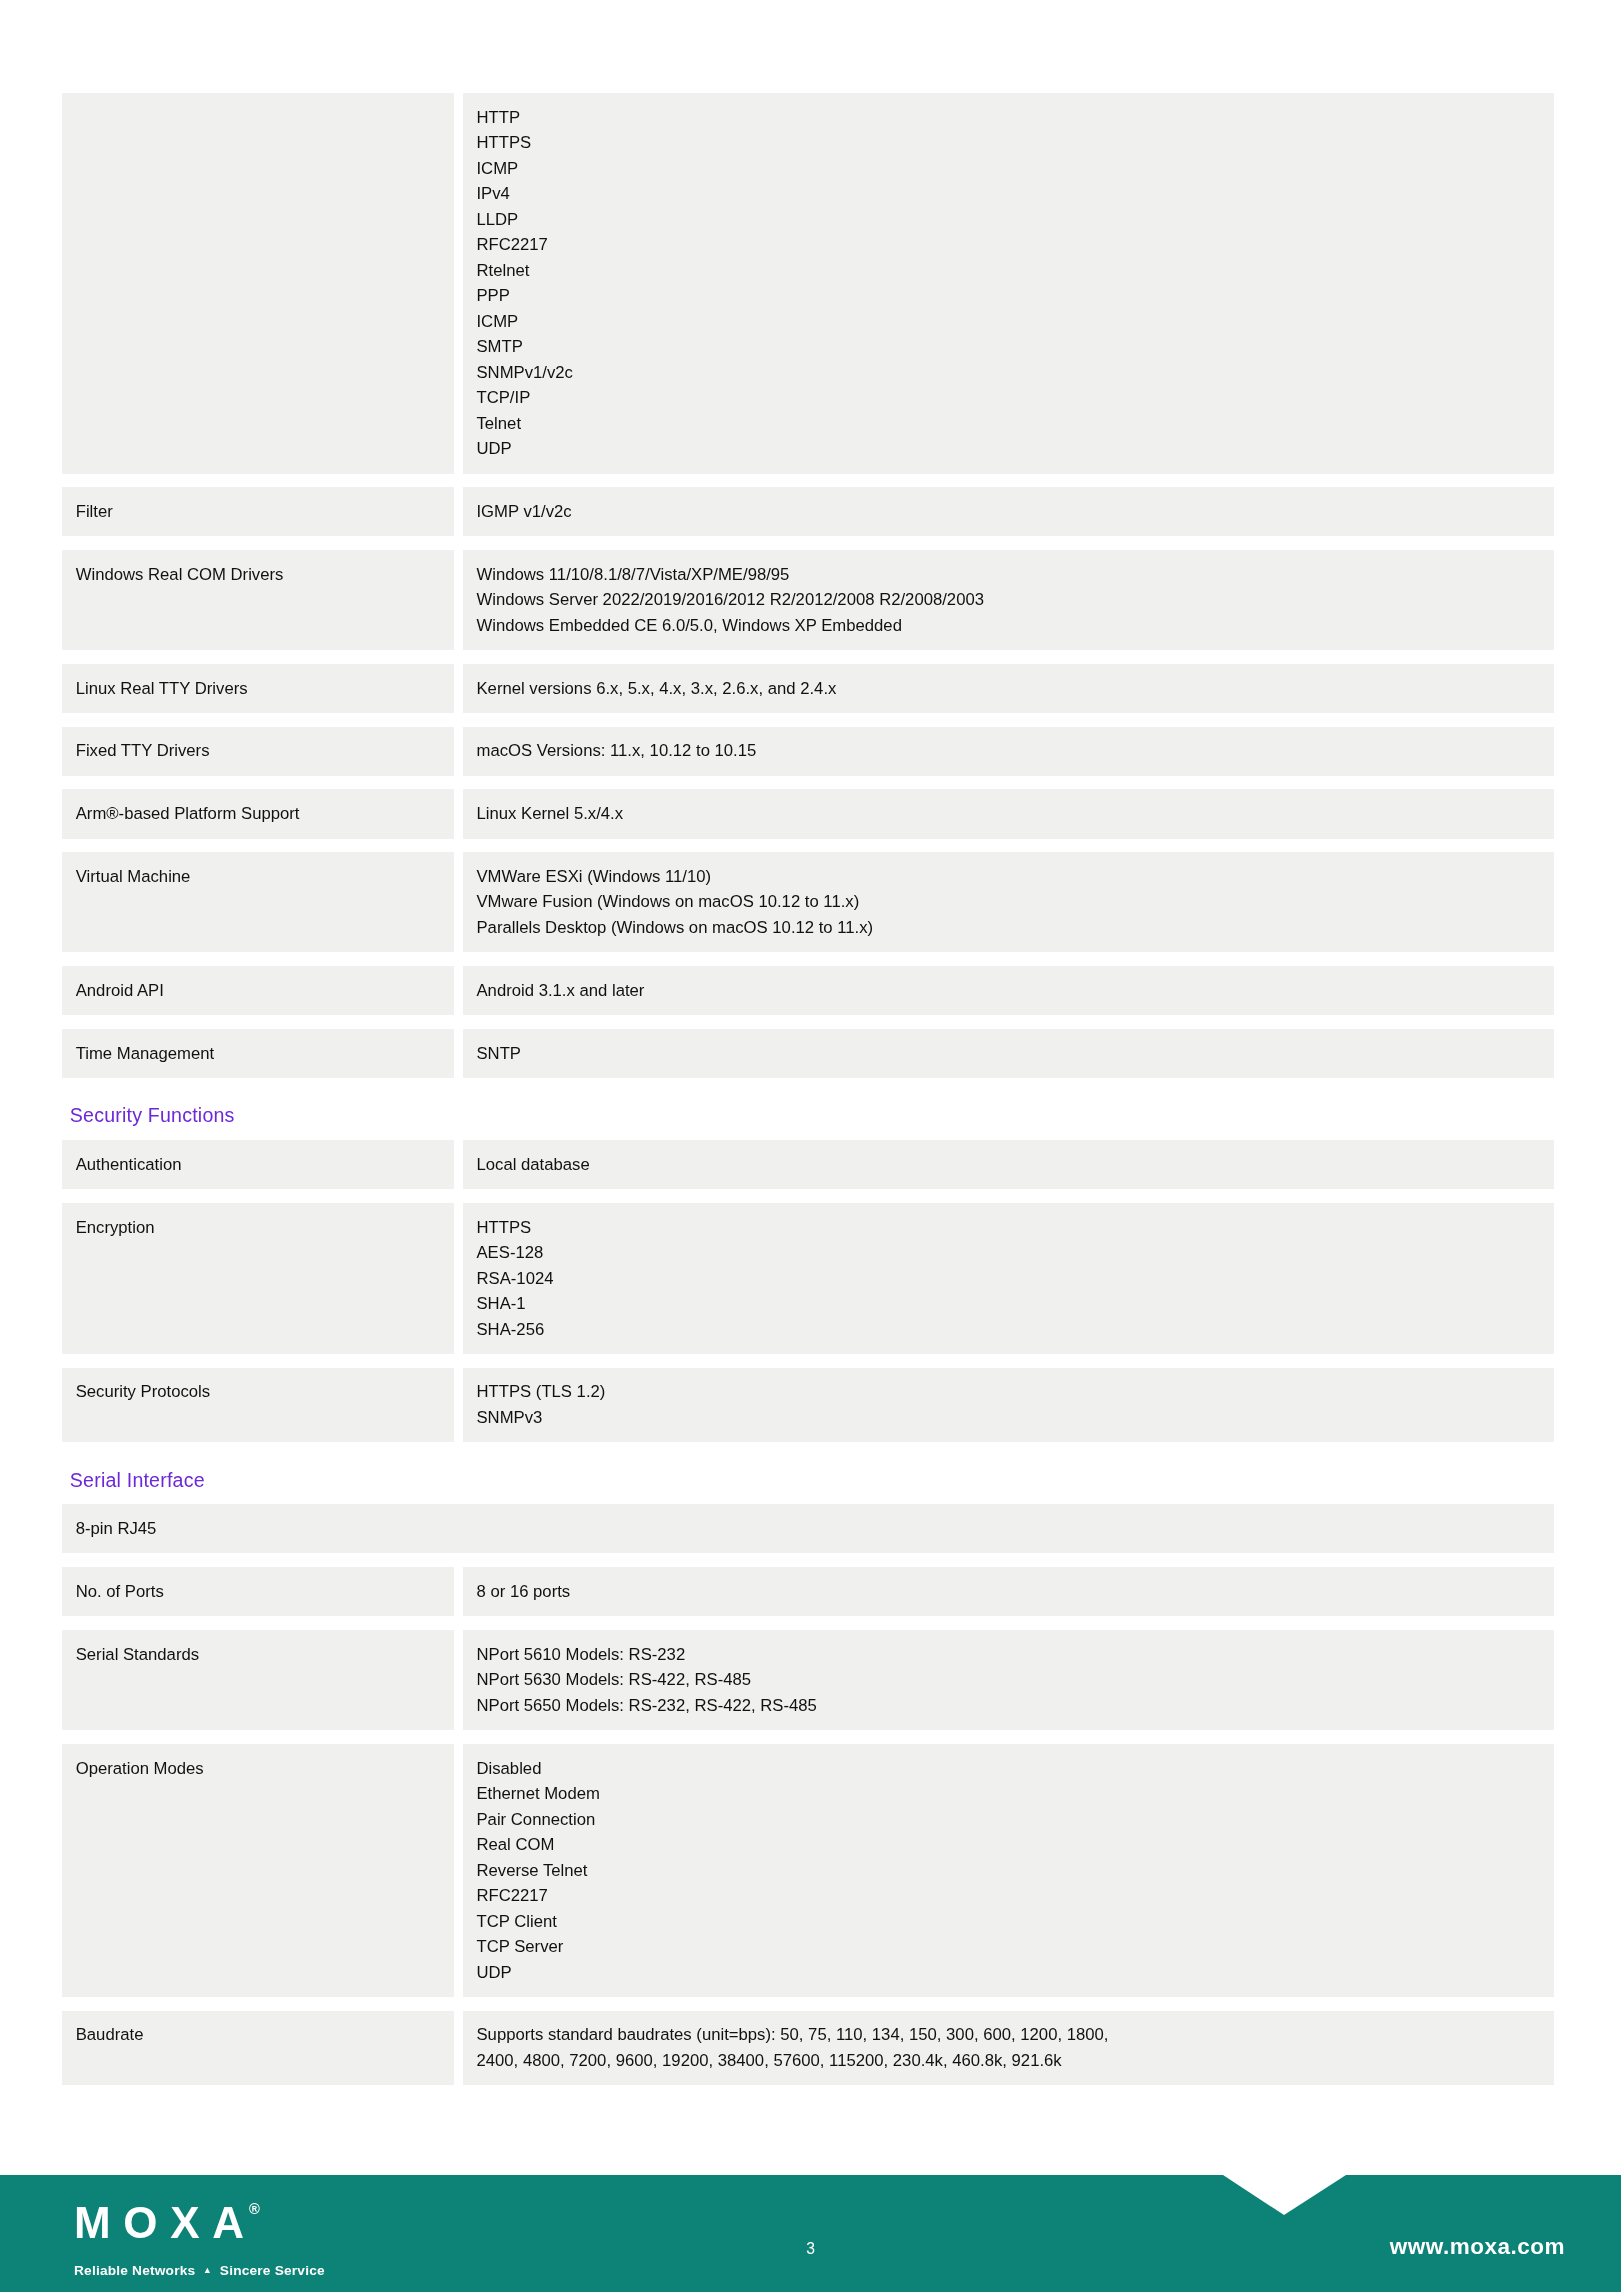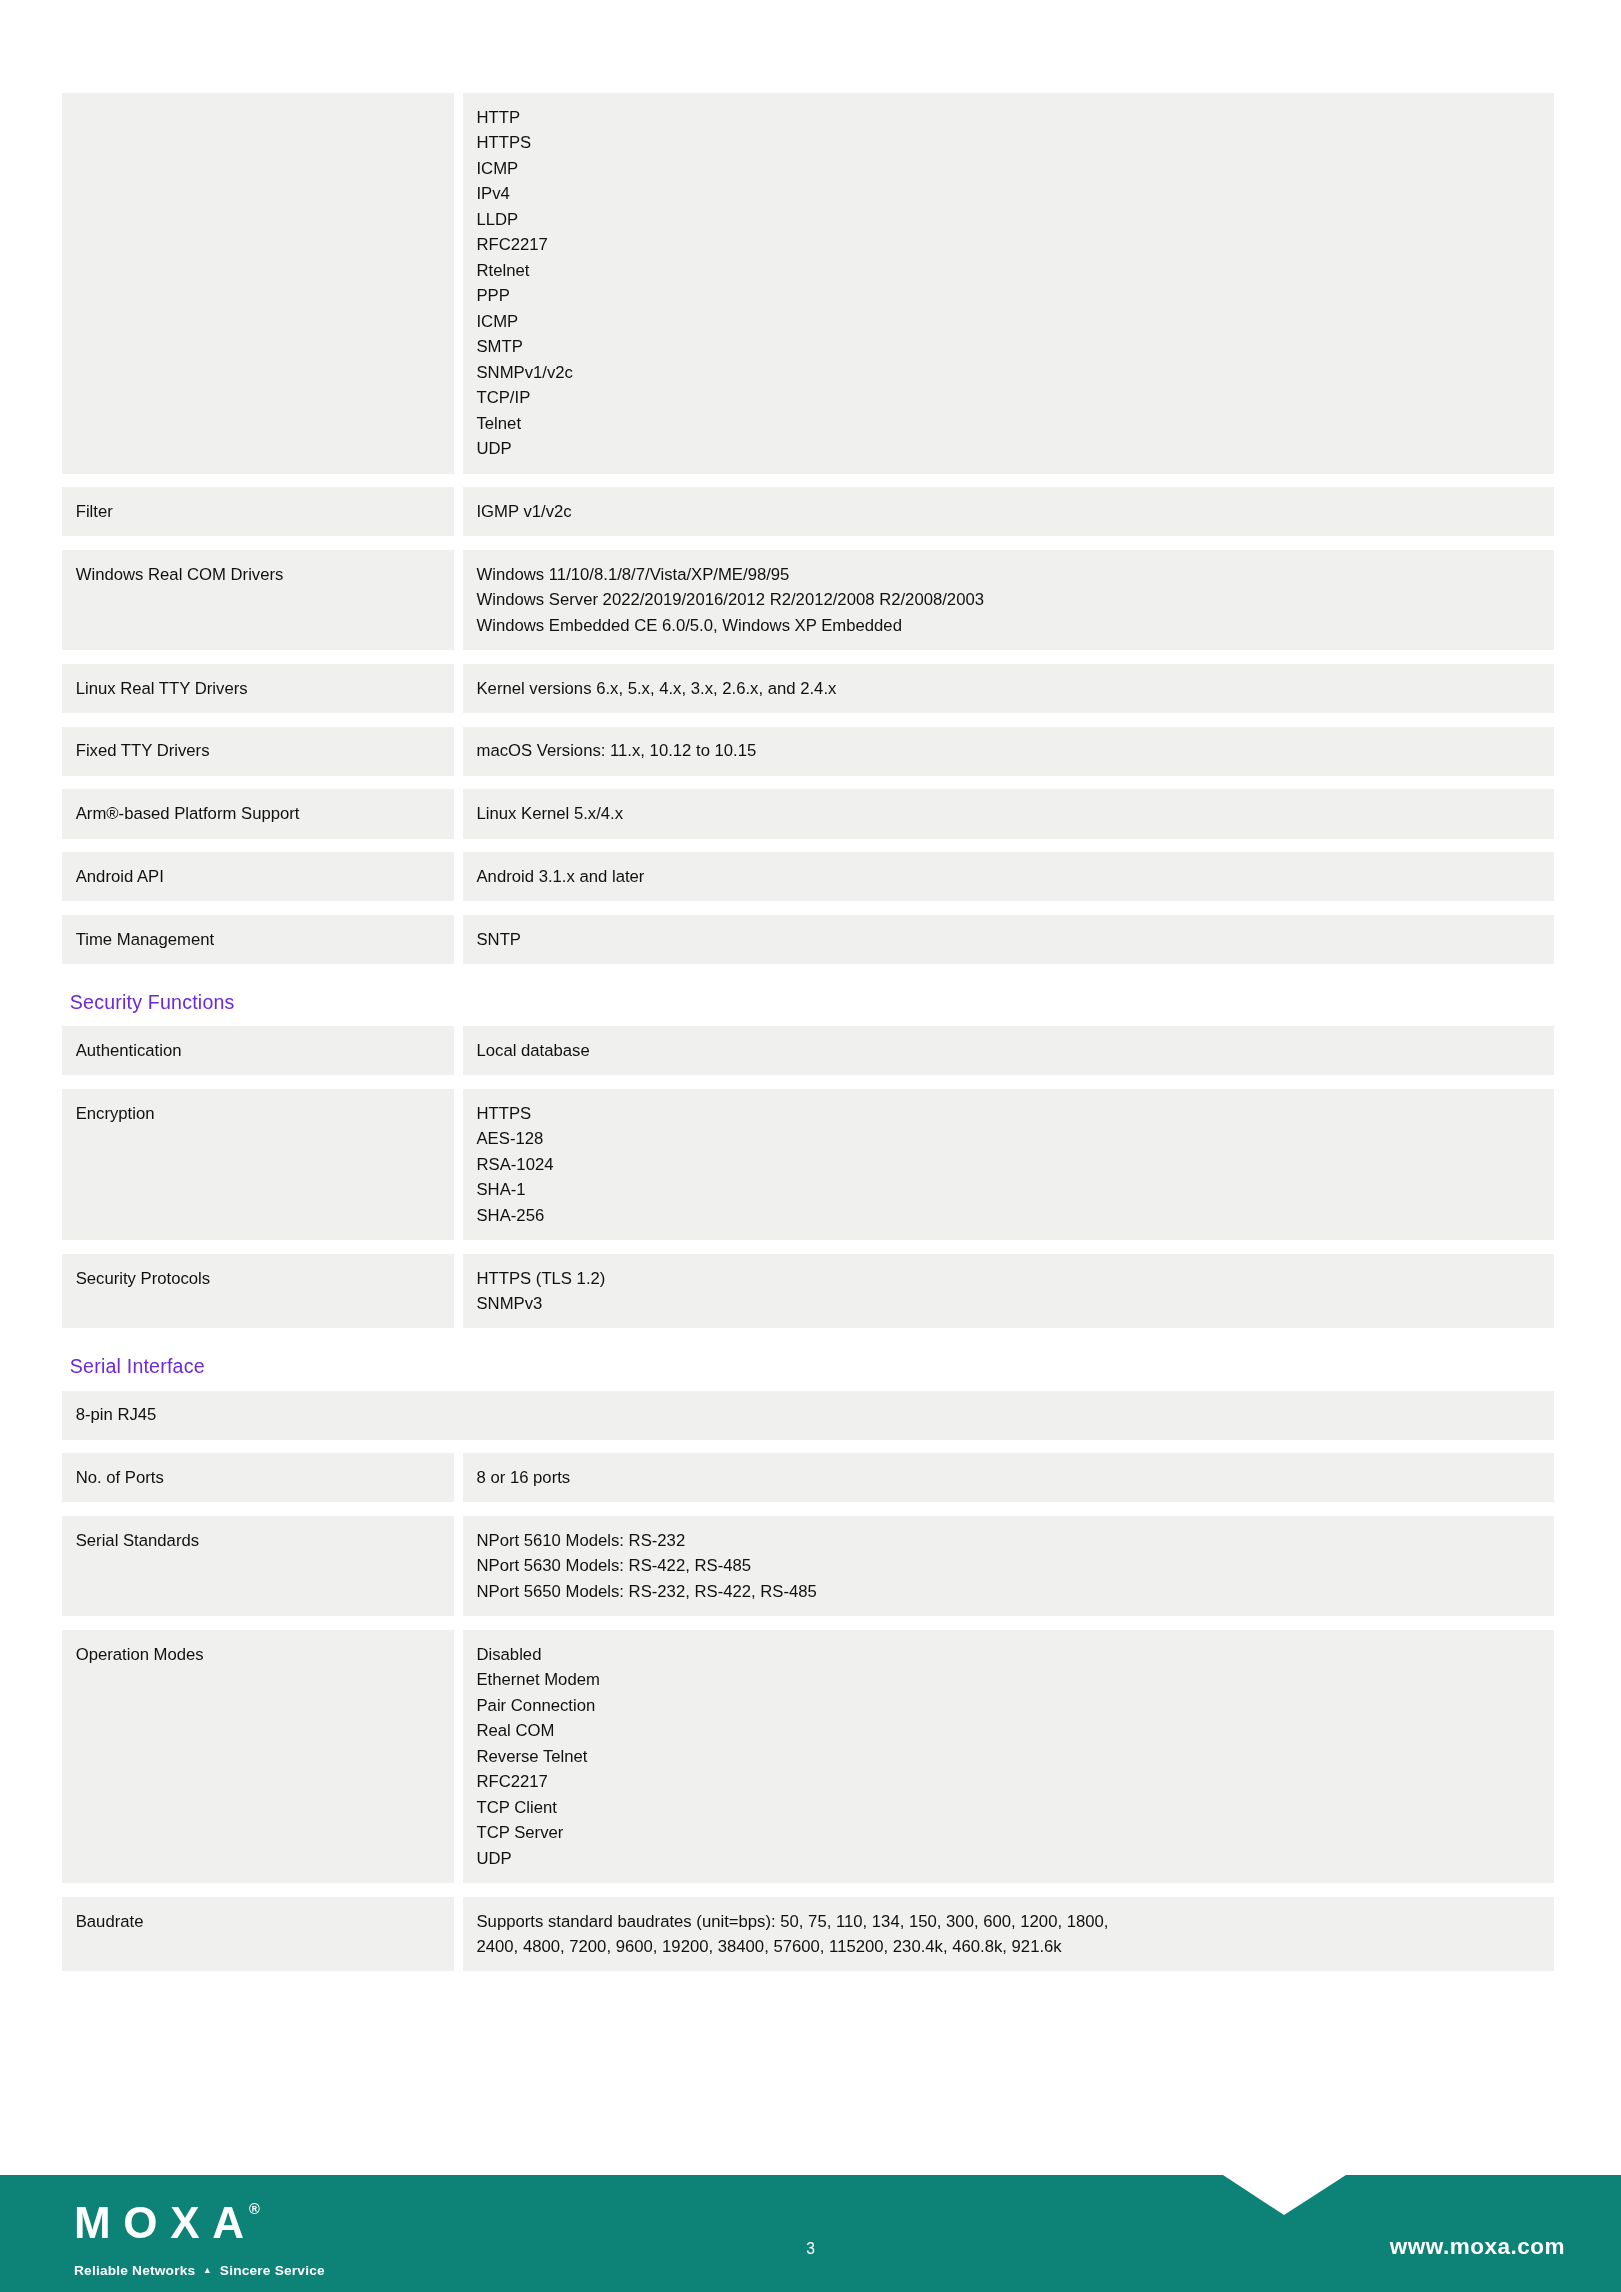--- a/index.html
+++ b/index.html
@@ -103,20 +103,28 @@
       </div>
     </div>
 
     <div class="spec-row">
       <div class="cell label">Arm®-based Platform Support</div>
       <div class="cell value">
         <div class="vline">Linux Kernel 5.x/4.x</div>
       </div>
     </div>
 
+    <div class="spec-row">
+      <div class="cell label">Virtual Machine</div>
+      <div class="cell value">
+        <div class="vline">VMWare ESXi (Windows 11/10)</div>
+        <div class="vline">VMware Fusion (Windows on macOS 10.12 to 11.x)</div>
+        <div class="vline">Parallels Desktop (Windows on macOS 10.12 to 11.x)</div>
+      </div>
+    </div>
 
     <div class="spec-row">
       <div class="cell label">Android API</div>
       <div class="cell value">
         <div class="vline">Android 3.1.x and later</div>
       </div>
     </div>
 
     <div class="spec-row">
       <div class="cell label">Time Management</div>

